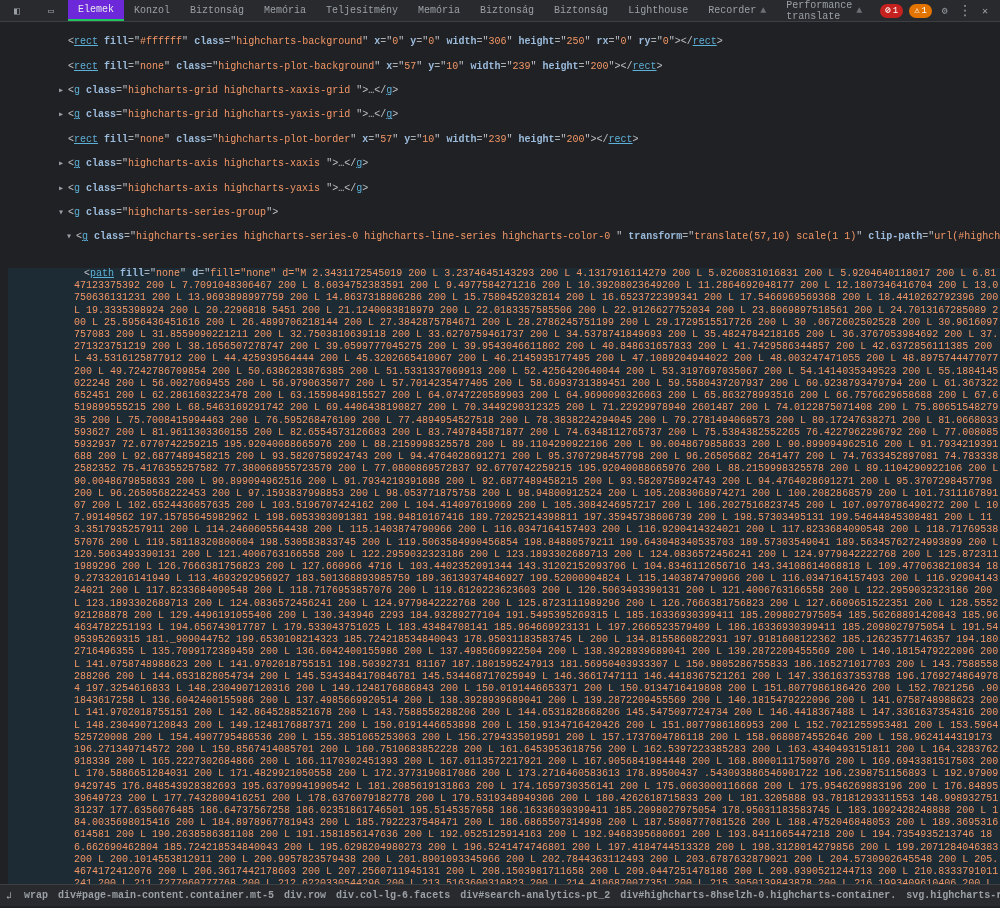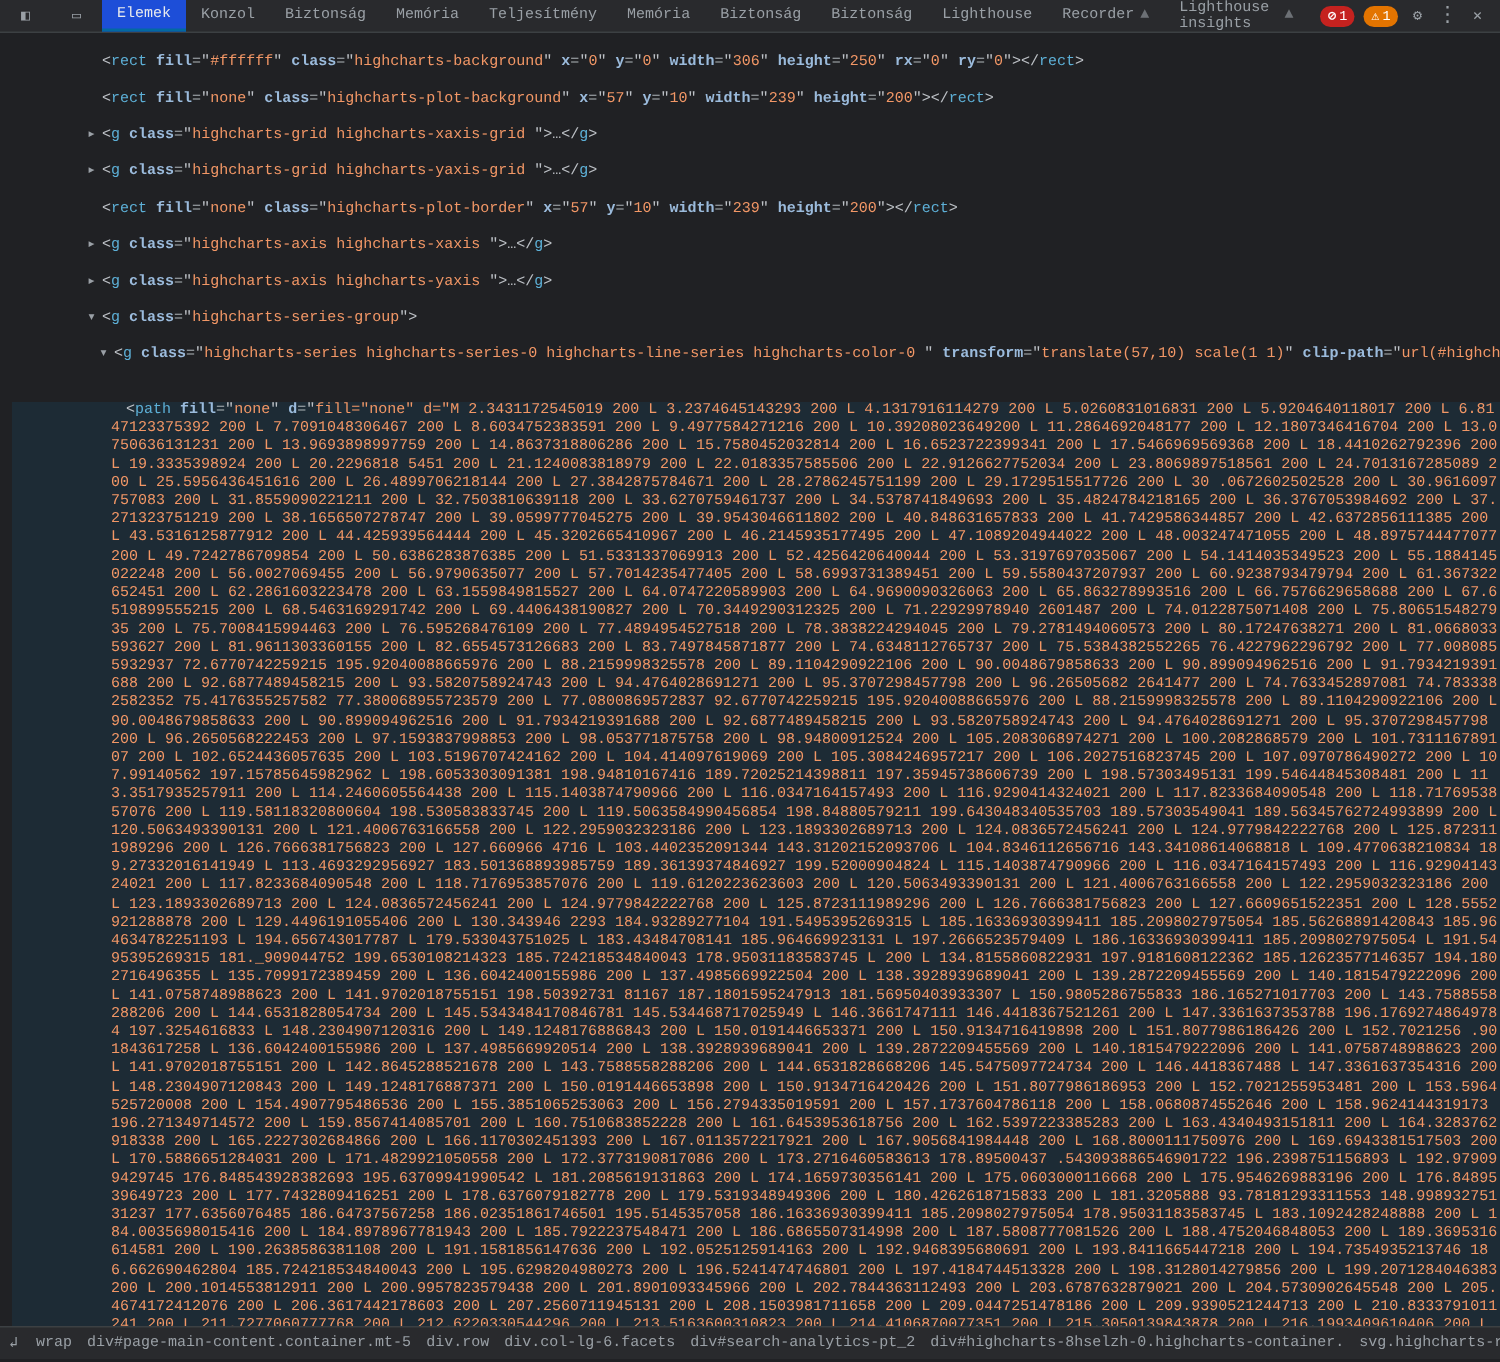--- a/index.html
+++ b/index.html
@@ -20,59 +20,59 @@
   align-items: stretch;
 }
 .tab {
   padding: 0 10px;
   display: flex;
   align-items: center;
   color: #9aa0a6;
   cursor: pointer;
   font-size: 10px;
 }
-.tab.active { color: #e8eaed; background: #1d4ed8; border-bottom: 2px solid #0369a1; }
+.tab.active { color: #e8eaed; background: #6d28d9; border-bottom: 2px solid #22c55e; }
 .tab .drop { margin-left: 4px; opacity: .6; }
 .spacer { flex: 1; }
 .toolbar-right { display: flex; align-items: center; gap: 6px; padding: 0 8px; }
 .badge { background: #c5221f; color: #fff; border-radius: 9px; padding: 0 5px; font-size: 9px; height: 14px; display: flex; align-items: center; gap: 2px; }
 .badge .x { font-weight: bold; }
 .icon { width: 14px; height: 14px; display:inline-flex; align-items:center; justify-content:center; color:#9aa0a6; cursor:pointer; }
 .codewrap {
   height: 862px;
   overflow: hidden;
   padding: 2px 0 0 8px;
   line-height: 12.2px;
   white-space: pre;
   color: #bdc1c6;
 }
 .line { white-space: pre; }
 .line.wrap { white-space: pre-wrap; word-break: break-all; }
 .ind1 { padding-left: 50px; }
 .ind2 { padding-left: 58px; }
 .ind3 { padding-left: 66px; }
 .tri { color: #9aa0a6; display:inline-block; width:10px; }
-.tagc { color: #5db0d7; }
+.tagc { color: #5db0d7; text-decoration: underline; }
 .attrn { color: #9bbbdc; font-weight: bold; }
 .attrv { color: #f29766; }
 .op { color: #bdc1c6; }
 .eq { color: #a9b0b4; }
 .block-hl { background: #1d2b35; }
 .statusbar {
   height: 22px;
   background: #292a2d;
   border-top: 1px solid #3c4043;
   display: flex;
   align-items: center;
   font-size: 10px;
   color: #9aa0a6;
   padding: 0 6px;
   gap: 10px;
 }
-.statusbar .crumb { white-space: nowrap; }
+.statusbar .crumb { white-space: nowrap; font-weight: bold; }
 .wrap-icon { color:#9aa0a6; margin-right:2px; }
 .vdots { font-size: 14px; line-height:1; }
 </style>
 </head>
 <body>
 
 <div class="toolbar">
   <div class="tab">
       <span class="icon">◧</span>
     </div>
@@ -86,21 +86,21 @@
   <div class="tab">Teljesítmény</div>
   <div class="tab">Memória</div>
   <div class="tab">Biztonság</div>
   <div class="tab">Biztonság</div>
   <div class="tab">Lighthouse</div>
   <div class="tab">
       <span>Recorder</span>
       <span class="drop">▲</span>
     </div>
   <div class="tab">
-      <span>Lighthouse insights</span>
+      <span>Performance translate</span>
       <span class="drop">▲</span>
     </div>
   <div class="spacer"></div>
   <div class="toolbar-right">
     <div class="badge">
         <span class="x">⊘</span>
         <span>1</span>
       </div>
     <div class="badge" style="background:#e37400">
         <span class="x">⚠</span>

